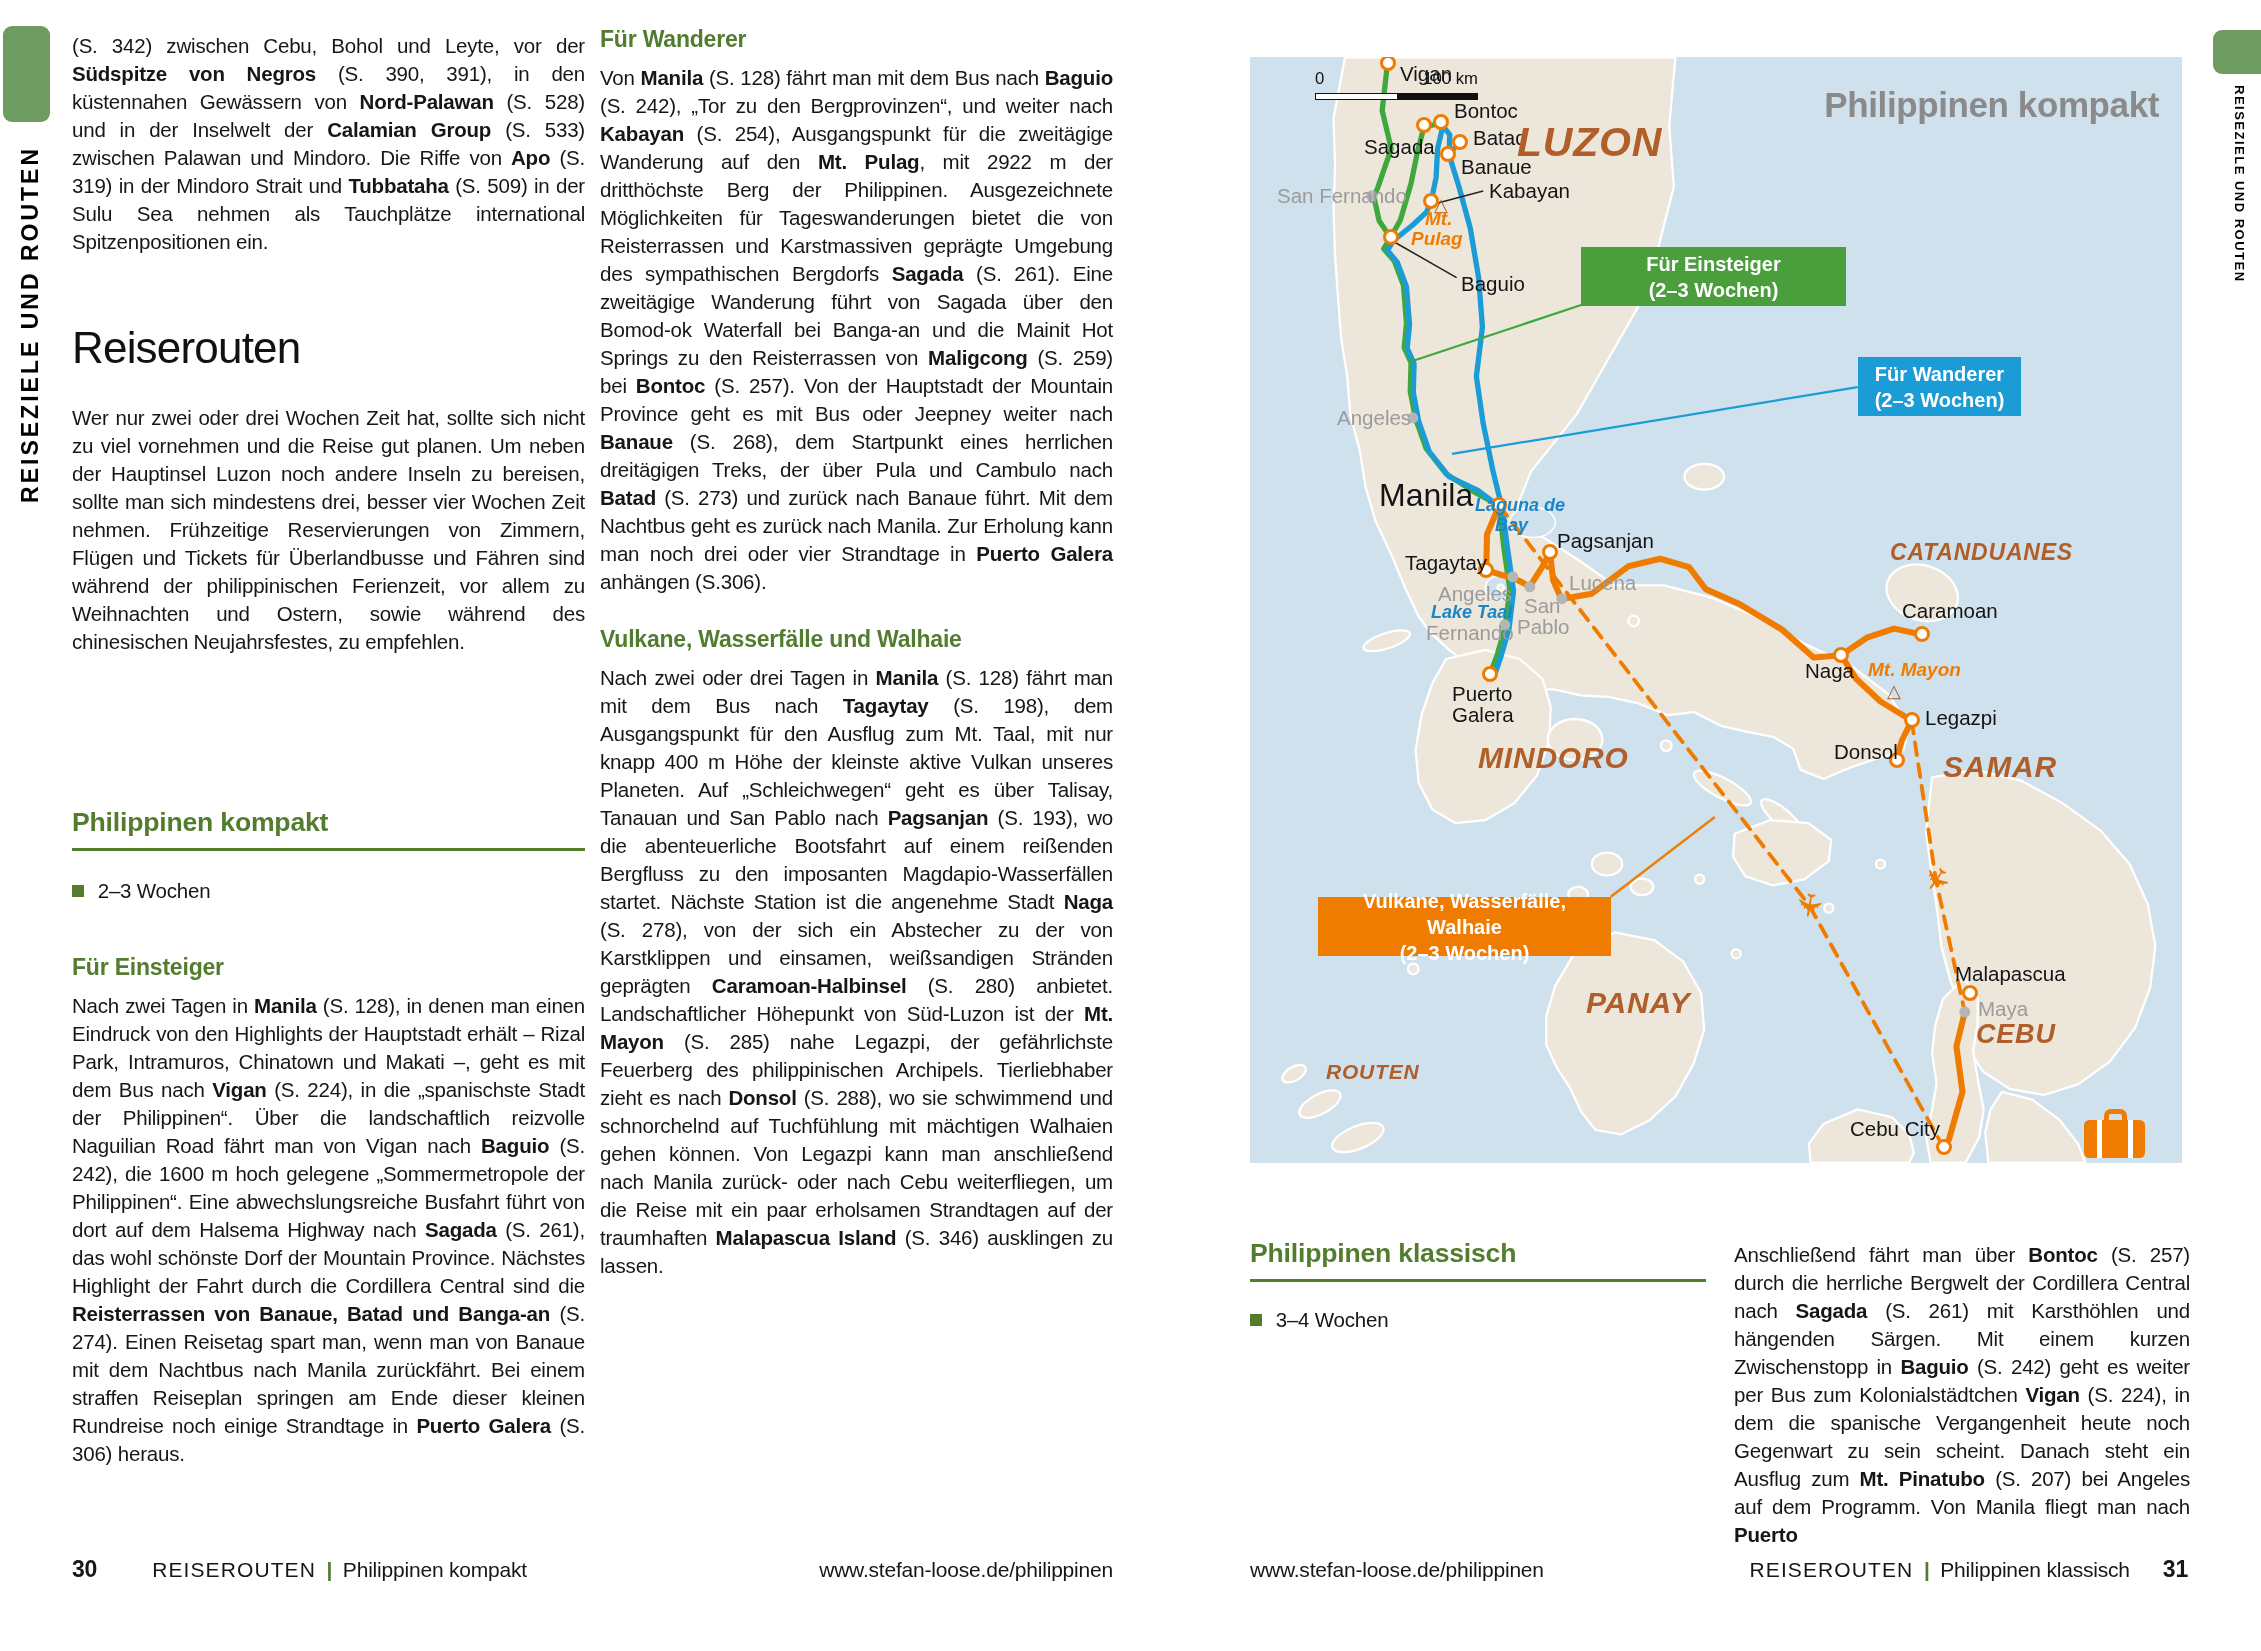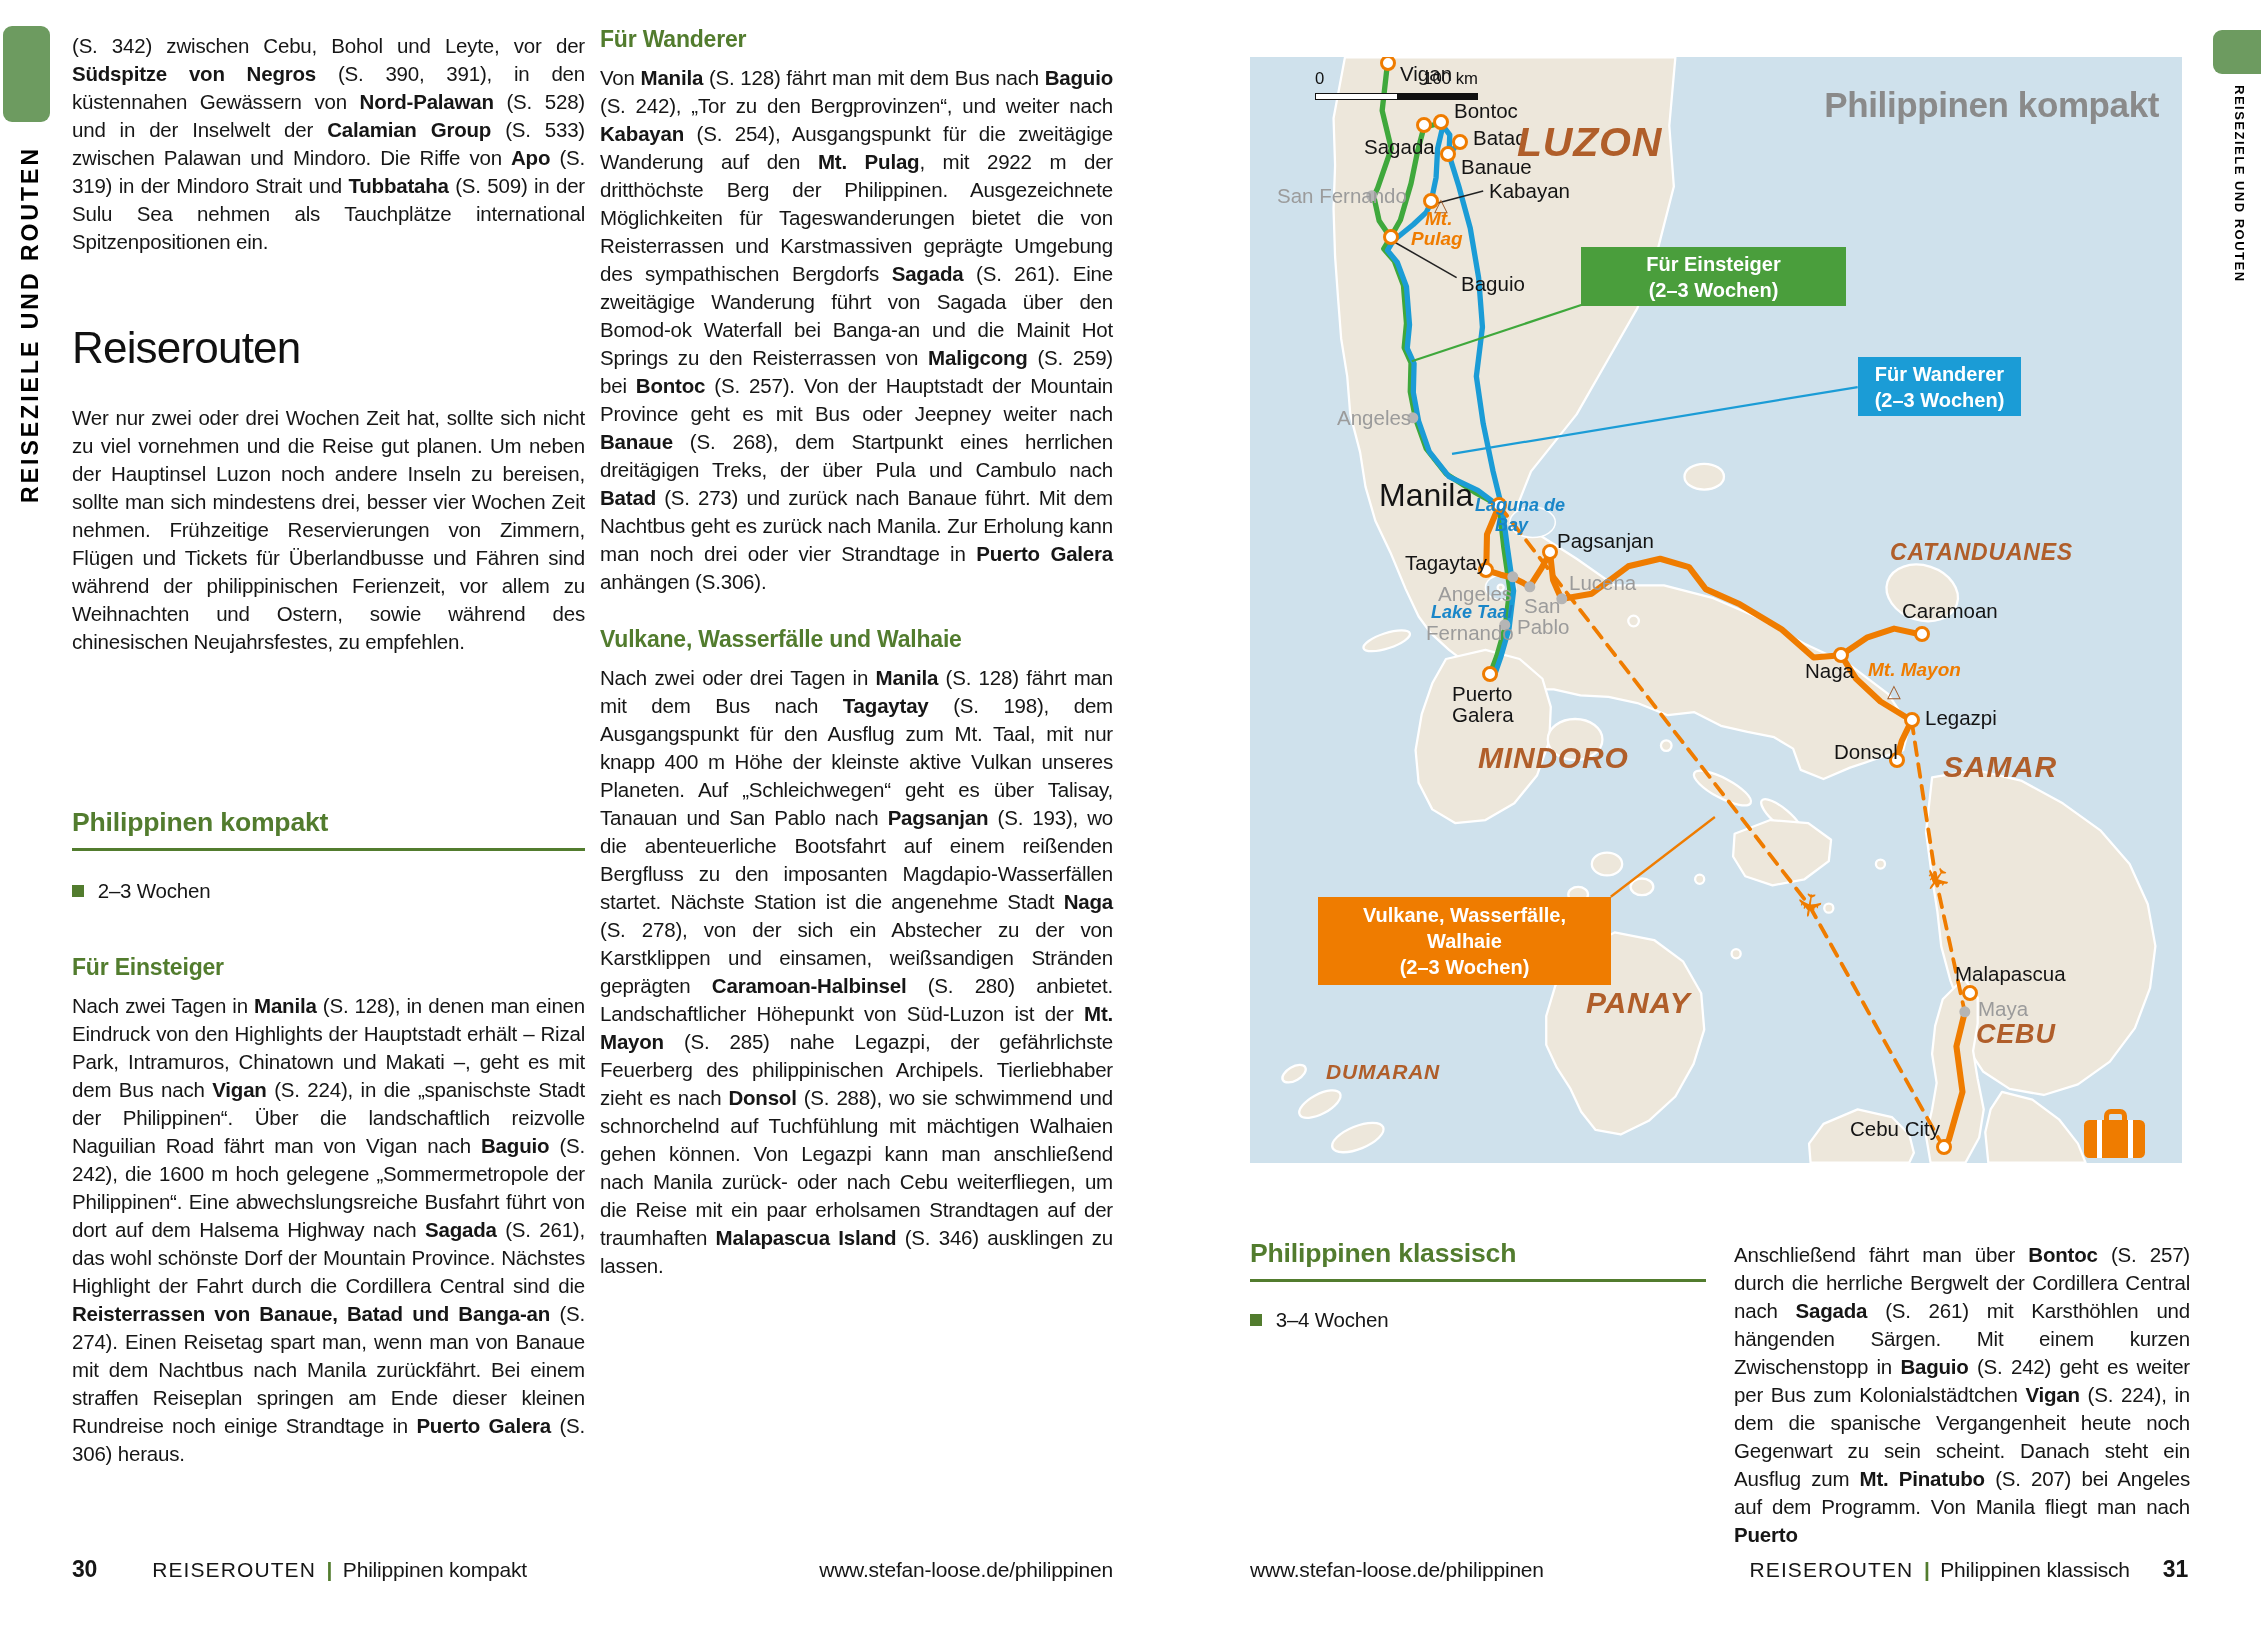--- a/index.html
+++ b/index.html
@@ -269,34 +269,34 @@
     <div class="mlabel city" style="left: 652px; top: 543px;">Caramoan</div>
     <div class="mlabel city" style="left: 555px; top: 603px;">Naga</div>
     <div class="mlabel mountain" style="left: 618px; top: 603px;">Mt. Mayon</div>
     <div class="mlabel city" style="left: 675px; top: 650px;">Legazpi</div>
     <div class="mlabel city" style="left: 202px; top: 626px;">Puerto</div>
     <div class="mlabel city" style="left: 202px; top: 647px;">Galera</div>
     <div class="mlabel city" style="left: 584px; top: 684px;">Donsol</div>
     <div class="mlabel region" style="left: 228px; top: 685px; font-size: 30px;">MINDORO</div>
     <div class="mlabel region" style="left: 693px; top: 694px; font-size: 30px;">SAMAR</div>
     <div class="mlabel region" style="left: 336px; top: 930px; font-size: 30px;">PANAY</div>
-    <div class="mlabel region" style="left: 76px; top: 1004px; font-size: 21px;">DUMARAN</div>
+    <div class="mlabel region" style="left: 76px; top: 1004px; font-size: 21px;">ROUTEN</div>
     <div class="mlabel city" style="left: 705px; top: 906px;">Malapascua</div>
     <div class="mlabel town" style="left: 728px; top: 941px; text-align: right;">Maya</div>
     <div class="mlabel region" style="left: 726px; top: 963px; font-size: 27px;">CEBU</div>
     <div class="mlabel city" style="left: 600px; top: 1061px;">Cebu City</div>
     <div class="callout greenbox" style="left: 331px; top: 190px; width: 265px; height: 59px;">
       <span>Für Einsteiger</span>
       <span>(2–3 Wochen)</span>
     </div>
     <div class="callout bluebox" style="left: 608px; top: 300px; width: 163px; height: 59px;">
       <span>Für Wanderer</span>
       <span>(2–3 Wochen)</span>
     </div>
-    <div class="callout orangebox" style="left: 68px; top: 840px; width: 293px; height: 88px; justify-content: center;">
+    <div class="callout orangebox" style="left: 68px; top: 840px; width: 293px; height: 59px; justify-content: center;">
       <span>Vulkane, Wasserfälle, Walhaie</span>
       <span>(2–3 Wochen)</span>
     </div>
     <div class="plane" style="left: 559px; top: 848px; --r: 100deg;">✈</div>
     <div class="plane" style="left: 686px; top: 822px; --r: 125deg;">✈</div>
   </div>
 
 <div class="col col3">
   <h2 class="h-section first">Philippinen klassisch</h2>
   <div class="bullet-row" style="margin-top:24px">

